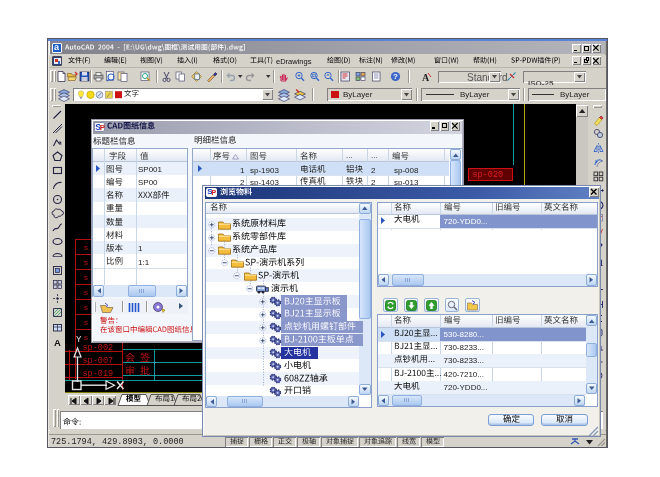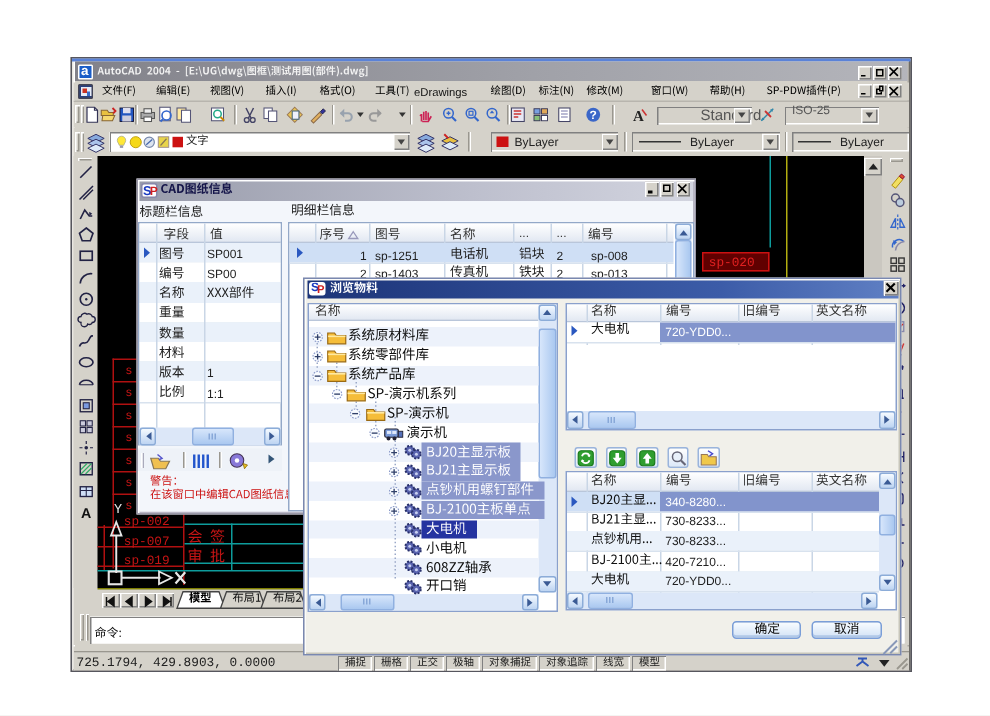--- a/index.html
+++ b/index.html
@@ -304,21 +304,21 @@
 <div style="left:489px;top:71.5px;width:10.5px;height:10px;background:#d5d2ca;box-shadow:inset 1px 1px 0 #fff,inset -1px -1px 0 #808080;"></div>
 <svg class="tx" style="left:492px;top:75px" width="6" height="5">
     <path d="M0 0h5L2.5 3.5z" fill="#444"></path>
   </svg>
 <svg class="tx" style="left:506px;top:71px" width="11" height="11" viewBox="0 0 11 11">
     <path d="M1.5 9.5L9.5 1.5" stroke="#38a" stroke-width="1"></path>
     <path d="M1.5 9.5l2.2-0.6-1.6-1.6zM9.5 1.5l-2.2 0.6 1.6 1.6z" fill="#38a"></path>
     <path d="M4 3l4 4" stroke="#c33" stroke-width="1.2"></path>
   </svg>
 <div style="left:523px;top:70.5px;width:63px;height:12px;background:#d5d2ca;box-shadow:inset 1px 1px 0 #808080,inset -1px -1px 0 #fff;"></div>
-<span class="lt" style="left:528px;top:69px;font-size:8px;color:#555;font-weight:normal;line-height:10px">ISO-25</span>
+<span class="lt" style="left:528px;top:79px;font-size:8px;color:#555;font-weight:bold;line-height:10px">ISO-25</span>
 <div style="left:574px;top:71.5px;width:10.5px;height:10px;background:#d5d2ca;box-shadow:inset 1px 1px 0 #fff,inset -1px -1px 0 #808080;"></div>
 <svg class="tx" style="left:577px;top:75px" width="6" height="5">
     <path d="M0 0h5L2.5 3.5z" fill="#444"></path>
   </svg>
 <div style="left:49px;top:85px;width:557px;height:18.5px;background:#d5d2ca;"></div>
 <div style="left:50px;top:88px;width:2.5px;height:13px;box-shadow:inset 1px 1px 0 #fff,inset -1px -1px 0 #9a978f"></div>
 <div style="left:53.5px;top:88px;width:2.5px;height:13px;box-shadow:inset 1px 1px 0 #fff,inset -1px -1px 0 #9a978f"></div>
 <svg class="tx" style="left:58px;top:88.5px" width="12" height="12" viewBox="0 0 11 11">
     <path d="M5.5 0.5L10.5 3 5.5 5.5 0.5 3z" fill="#88aadd" stroke="#336" stroke-width="0.6"></path>
     <path d="M5.5 3.5L10.5 6 5.5 8.5 0.5 6z" fill="#aac4ea" stroke="#336" stroke-width="0.6"></path>
@@ -934,21 +934,21 @@
 <div style="left:341.5px;top:149px;width:0.8px;height:191px;background:#c9d6e6;"></div>
 <div style="left:366.5px;top:149px;width:0.8px;height:191px;background:#c9d6e6;"></div>
 <div style="left:387.5px;top:149px;width:0.8px;height:191px;background:#c9d6e6;"></div>
 <div style="left:443.5px;top:149px;width:0.8px;height:191px;background:#c9d6e6;"></div>
 <div style="left:193px;top:162px;width:256px;height:13.2px;background:#cfdff5;"></div>
 <div style="left:193px;top:175.2px;width:256px;height:0.8px;background:#d8e2ee;"></div>
 <svg class="tx" style="left:197px;top:165px" width="7" height="8">
     <path d="M1 0l4 3.5L1 7z" fill="#2a58c0"></path>
   </svg>
 <span class="lt" style="left:240px;top:165.6px;font-size:8px;color:#222;font-weight:normal;line-height:10px">1</span>
-<span class="lt" style="left:250px;top:165.6px;font-size:8px;color:#222;font-weight:normal;line-height:10px">sp-1251</span>
+<span class="lt" style="left:250px;top:165.6px;font-size:8px;color:#222;font-weight:normal;line-height:10px">sp-1903</span>
 <svg class="tx" style="left:300px;top:165px" width="27" height="12">
     <g fill="#222" transform="translate(0,7.0)">
       <use href="#g154" x="0.0"></use>
       <use href="#g155" x="8.5"></use>
       <use href="#g156" x="17.0"></use>
     </g>
   </svg>
 <svg class="tx" style="left:346px;top:165px" width="19" height="12">
     <g fill="#222" transform="translate(0,7.0)">
       <use href="#g157" x="0.0"></use>
@@ -1448,21 +1448,21 @@
       <use href="#g214" x="5.6"></use>
       <use href="#g215" x="10.1"></use>
       <use href="#g216" x="14.8"></use>
       <use href="#g217" x="19.6"></use>
       <use href="#g218" x="28.1"></use>
       <use href="#g219" x="36.6"></use>
       <use href="#g219" x="38.9"></use>
       <use href="#g219" x="41.3"></use>
     </g>
   </svg>
-<span class="lt" style="left:443.5px;top:330px;font-size:8px;color:#fff;font-weight:normal;line-height:10px">340-8280...</span>
+<span class="lt" style="left:443.5px;top:330px;font-size:8px;color:#fff;font-weight:normal;line-height:10px">530-8280...</span>
 <div style="left:377.5px;top:354.2px;width:208.0px;height:0.8px;background:#d8e2ee;"></div>
 <svg class="tx" style="left:393.5px;top:342.2px" width="45" height="12">
     <g fill="#111" transform="translate(0,7.0)">
       <use href="#g213" x="0.0"></use>
       <use href="#g214" x="5.6"></use>
       <use href="#g215" x="10.1"></use>
       <use href="#g220" x="14.8"></use>
       <use href="#g217" x="19.6"></use>
       <use href="#g218" x="28.1"></use>
       <use href="#g219" x="36.6"></use>

